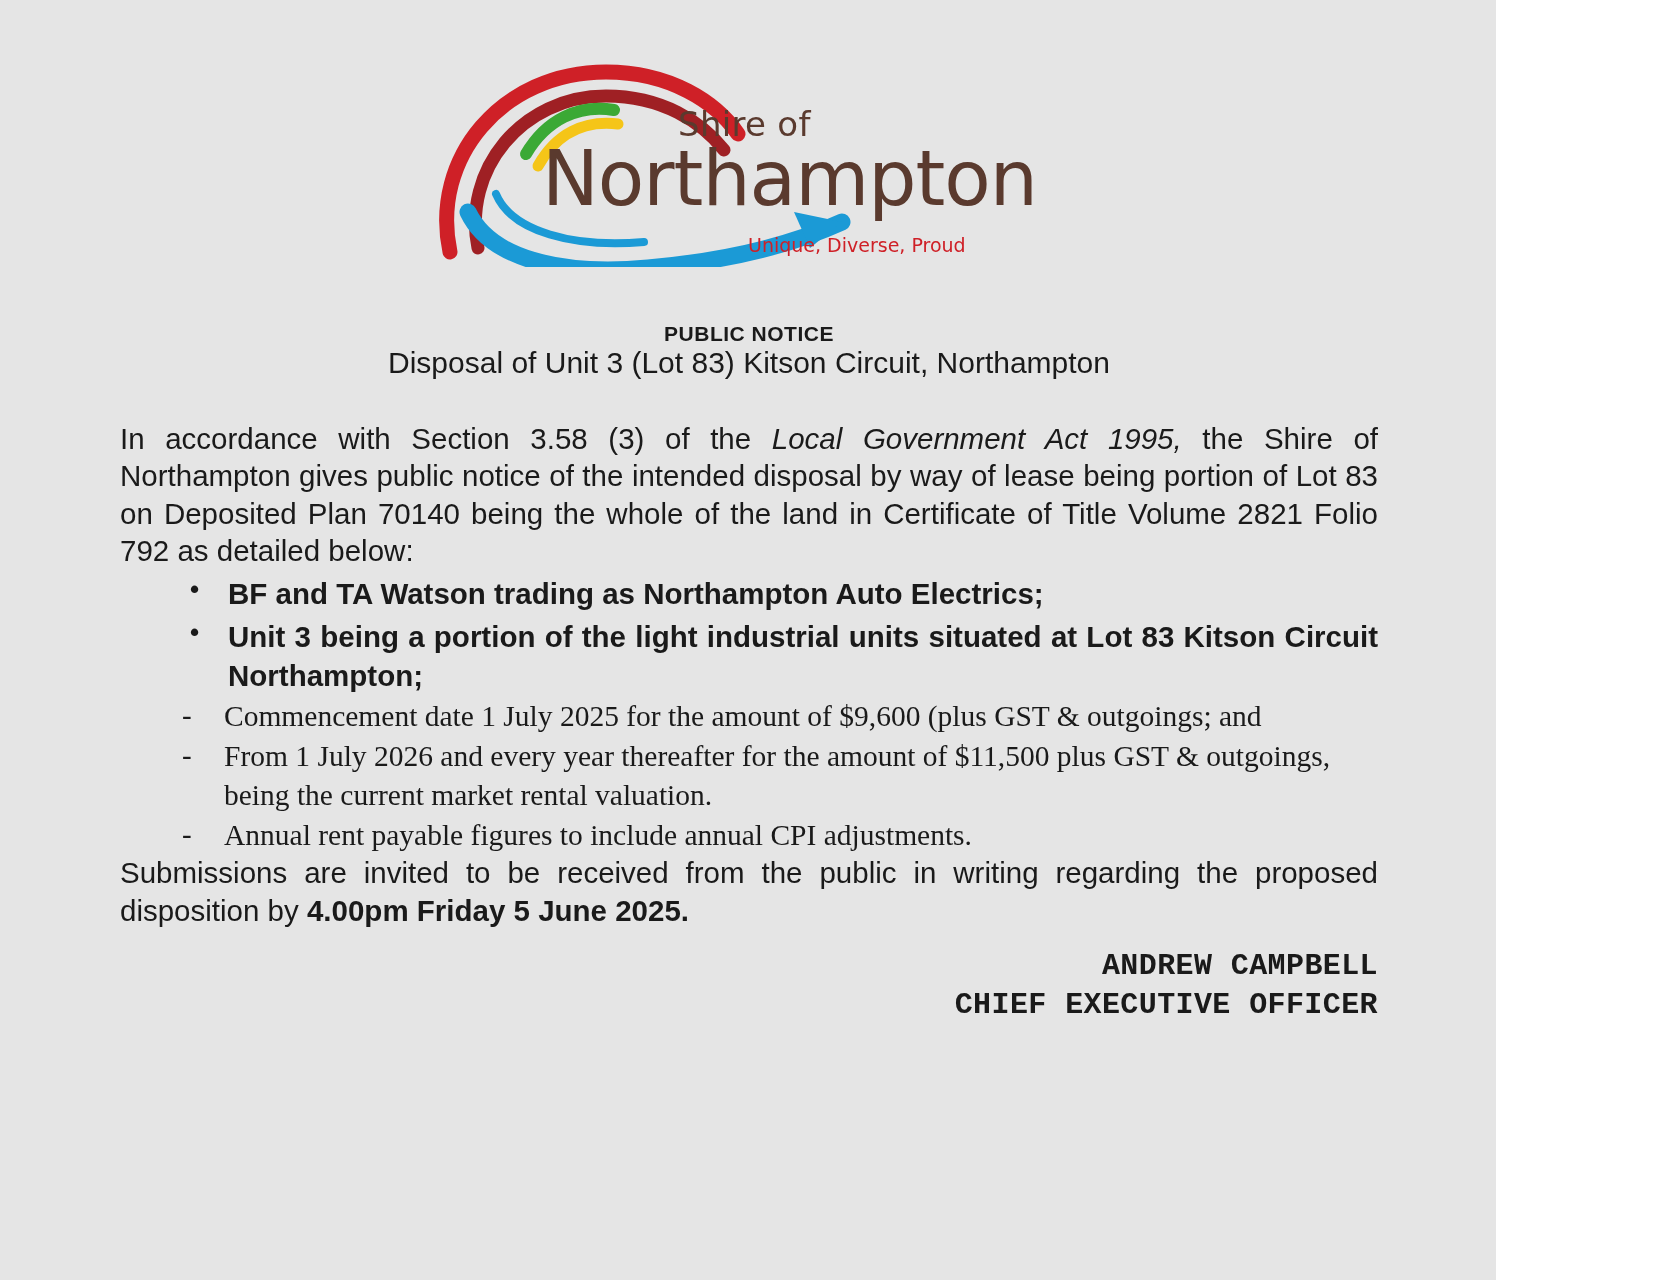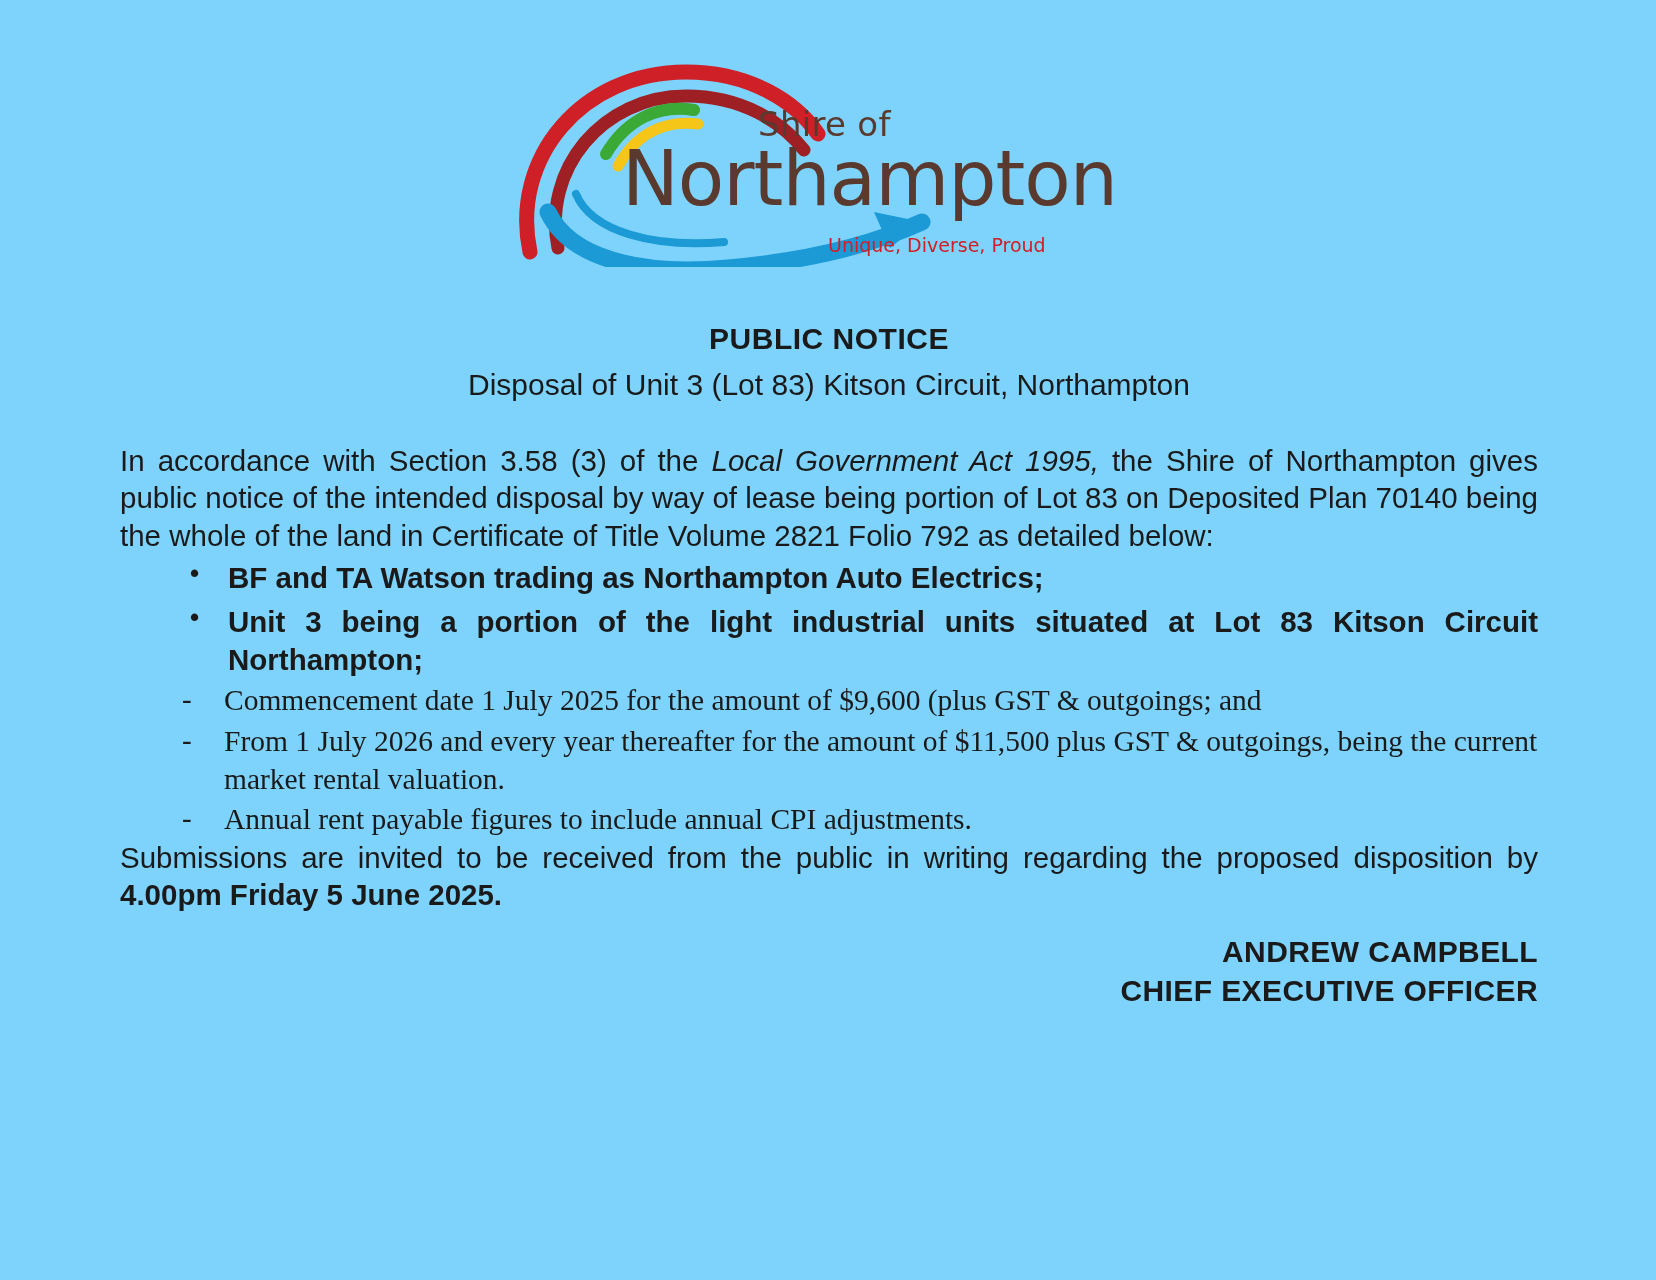--- a/index.html
+++ b/index.html
@@ -9,24 +9,24 @@
   }
   body {
     width: 1656px;
     height: 1280px;
     font-family: "Liberation Sans", sans-serif;
     color: #1a1a1a;
     position: relative;
     overflow: hidden;
   }
   .page {
-    width: 1656px;
+    width: 1496px;
     height: 1280px;
     position: relative;
-    background: #7dd3fc;
+    background: #e5e5e5;
     box-sizing: border-box;
   }
 
   
   .logo-block {
     position: absolute;
     left: 0;
     right: 0;
     top: 62px;
     display: flex;
@@ -78,23 +78,23 @@
   
   .content {
     position: absolute;
     left: 120px;
     right: 118px;
     top: 322px;
   }
   .title-main {
     text-align: center;
     font-weight: bold;
-    font-size: 30px;
+    font-size: 21px;
     letter-spacing: 0.5px;
-    margin: 0 0 12px 0;
+    margin: 0 0 0 0;
   }
   .title-sub {
     text-align: center;
     font-weight: normal;
     font-size: 30px;
     margin: 0 0 40px 0;
   }
   p.body-para {
     font-size: 29.5px;
     line-height: 1.27;
@@ -150,21 +150,21 @@
     margin-top: 8px;
   }
   .signature {
     text-align: right;
     font-weight: bold;
     font-size: 30px;
     line-height: 1.3;
     margin-top: 18px;
     letter-spacing: 0.4px;
   }
-  .sig-line { display: block; }
+  .sig-line { display: block; font-family: Liberation Mono, monospace; }
 </style>
 </head>
 <body>
 
 <div class="page">
 
   <div class="logo-block">
     <div class="logo">
       <svg width="620" height="205" viewBox="0 0 620 205">
 

